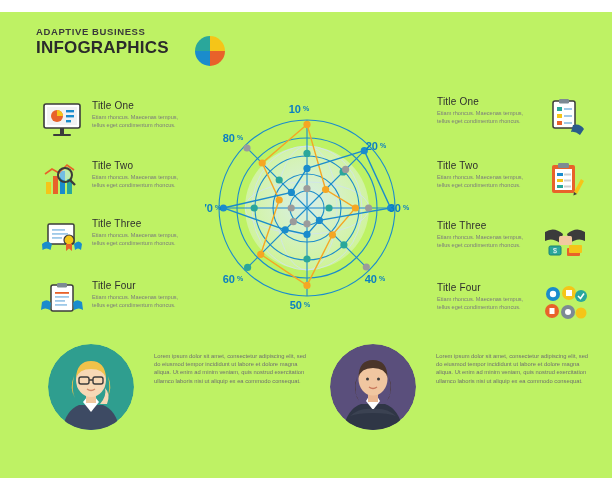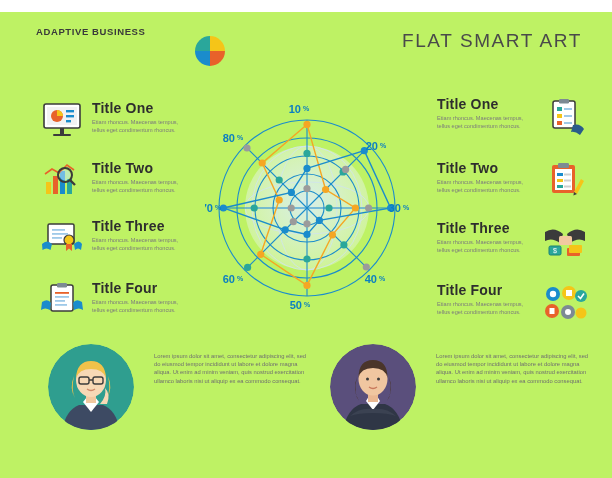--- a/index.html
+++ b/index.html
@@ -55,22 +55,22 @@
     color: #4a4a4a;
     font-weight: normal;
   }
 
   
   .feat {
     position: absolute;
     width: 160px;
   }
   .feat .ftitle {
-    font-size: 14px;
-    font-weight: bold;
+    font-size: 10px;
+    font-weight: normal;
     color: #2e2e2e;
     margin: 0 0 3px 0;
     letter-spacing: 0.2px;
   }
   .feat .fbody {
     font-size: 5.6px;
     line-height: 7.6px;
     color: #7b7b7b;
     width: 92px;
   }
@@ -148,31 +148,31 @@
     color: #6f6f6f;
   }
 </style>
 </head>
 <body>
 
 <div class="page">
 
   <div class="brand">
     <div class="brand-line1">ADAPTIVE BUSINESS</div>
+    <div class="brand-line2">INFOGRAPHICS</div>
     <div class="brand-mark">
       <svg width="34" height="34" viewBox="0 0 34 34">
         <path d="M17 17 L17 2 A15 15 0 0 1 32 17 Z" fill="#f5c518"></path>
         <path d="M17 17 L32 17 A15 15 0 0 1 17 32 Z" fill="#e8622a"></path>
         <path d="M17 17 L17 32 A15 15 0 0 1 2 17 Z" fill="#1a8ccc"></path>
         <path d="M17 17 L2 17 A15 15 0 0 1 17 2 Z" fill="#2aa79b"></path>
       </svg>
     </div>
   </div>
 
-  <div class="headline">FLAT SMART ART</div>
 
   <div class="feat left" id="feat-l1">
     <div class="ficon">
       <svg width="44" height="36" viewBox="0 0 44 36">
         <rect x="4" y="2" width="36" height="24" rx="2" fill="#ffffff" stroke="#3b3b3b" stroke-width="1.6"></rect>
         <rect x="7" y="5" width="30" height="18" fill="#f2f2f2"></rect>
         <circle cx="17" cy="14" r="6" fill="#e8622a"></circle>
         <path d="M17 14 L17 8 A6 6 0 0 1 23 14 Z" fill="#f5c518"></path>
         <rect x="26" y="8" width="8" height="2.4" fill="#1a8ccc"></rect>
         <rect x="26" y="13" width="8" height="2.4" fill="#1a8ccc"></rect>

